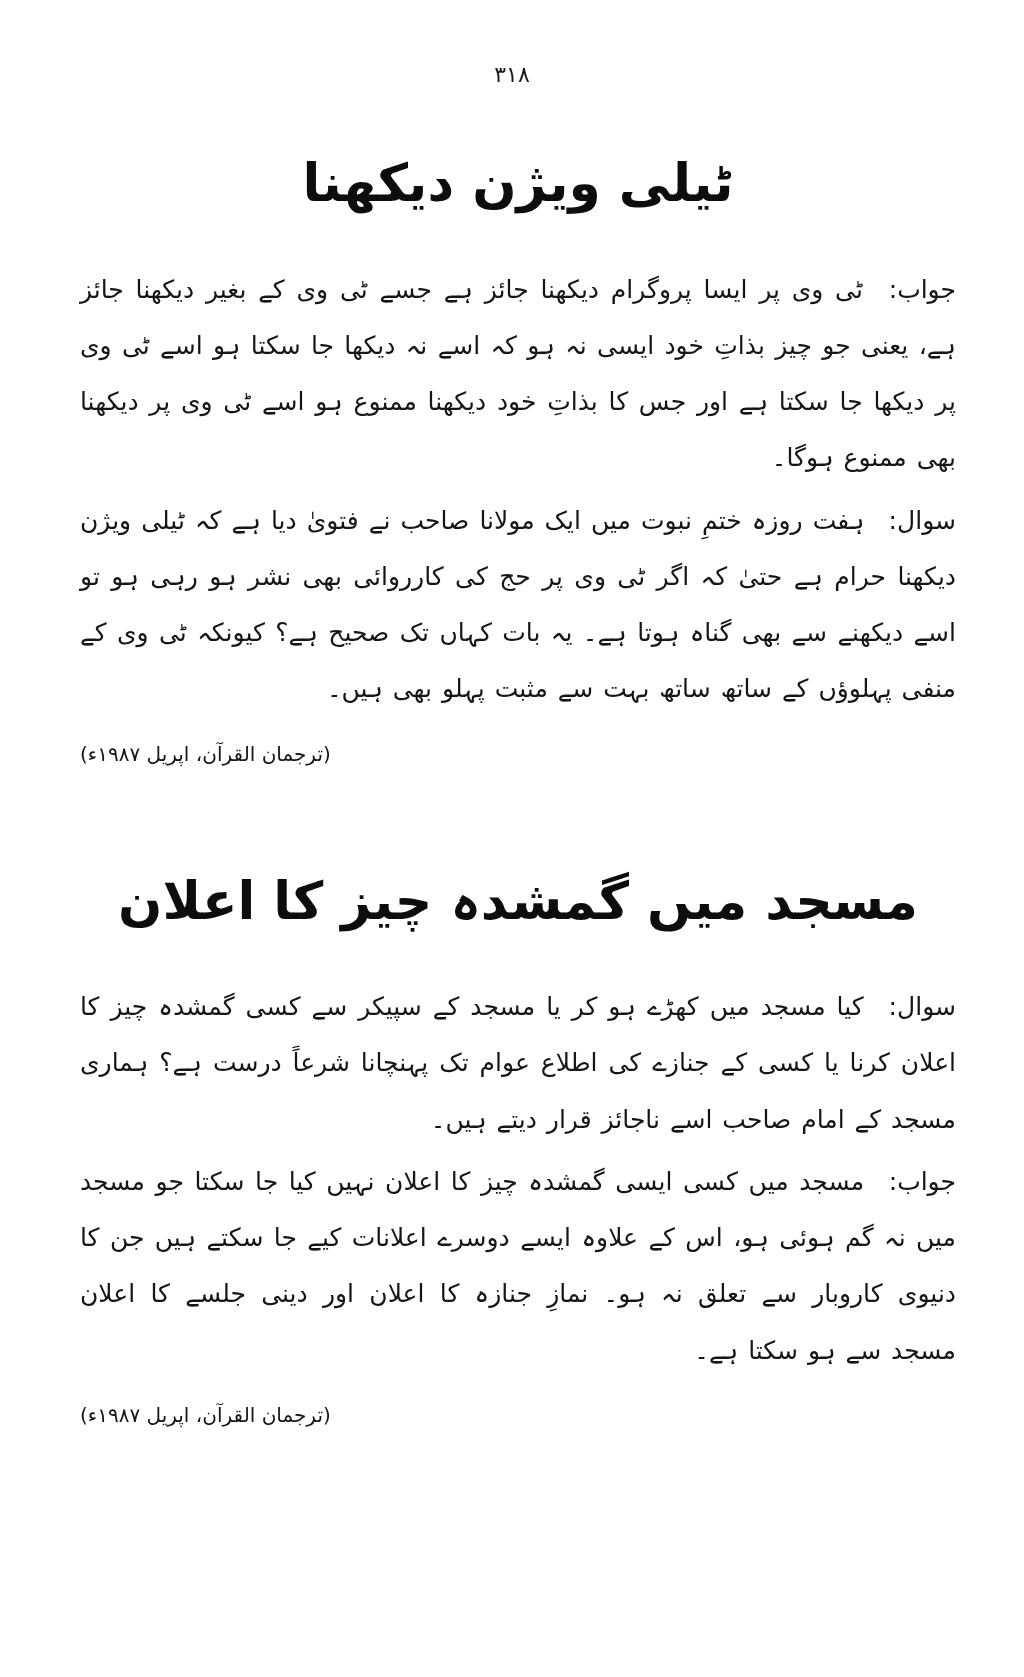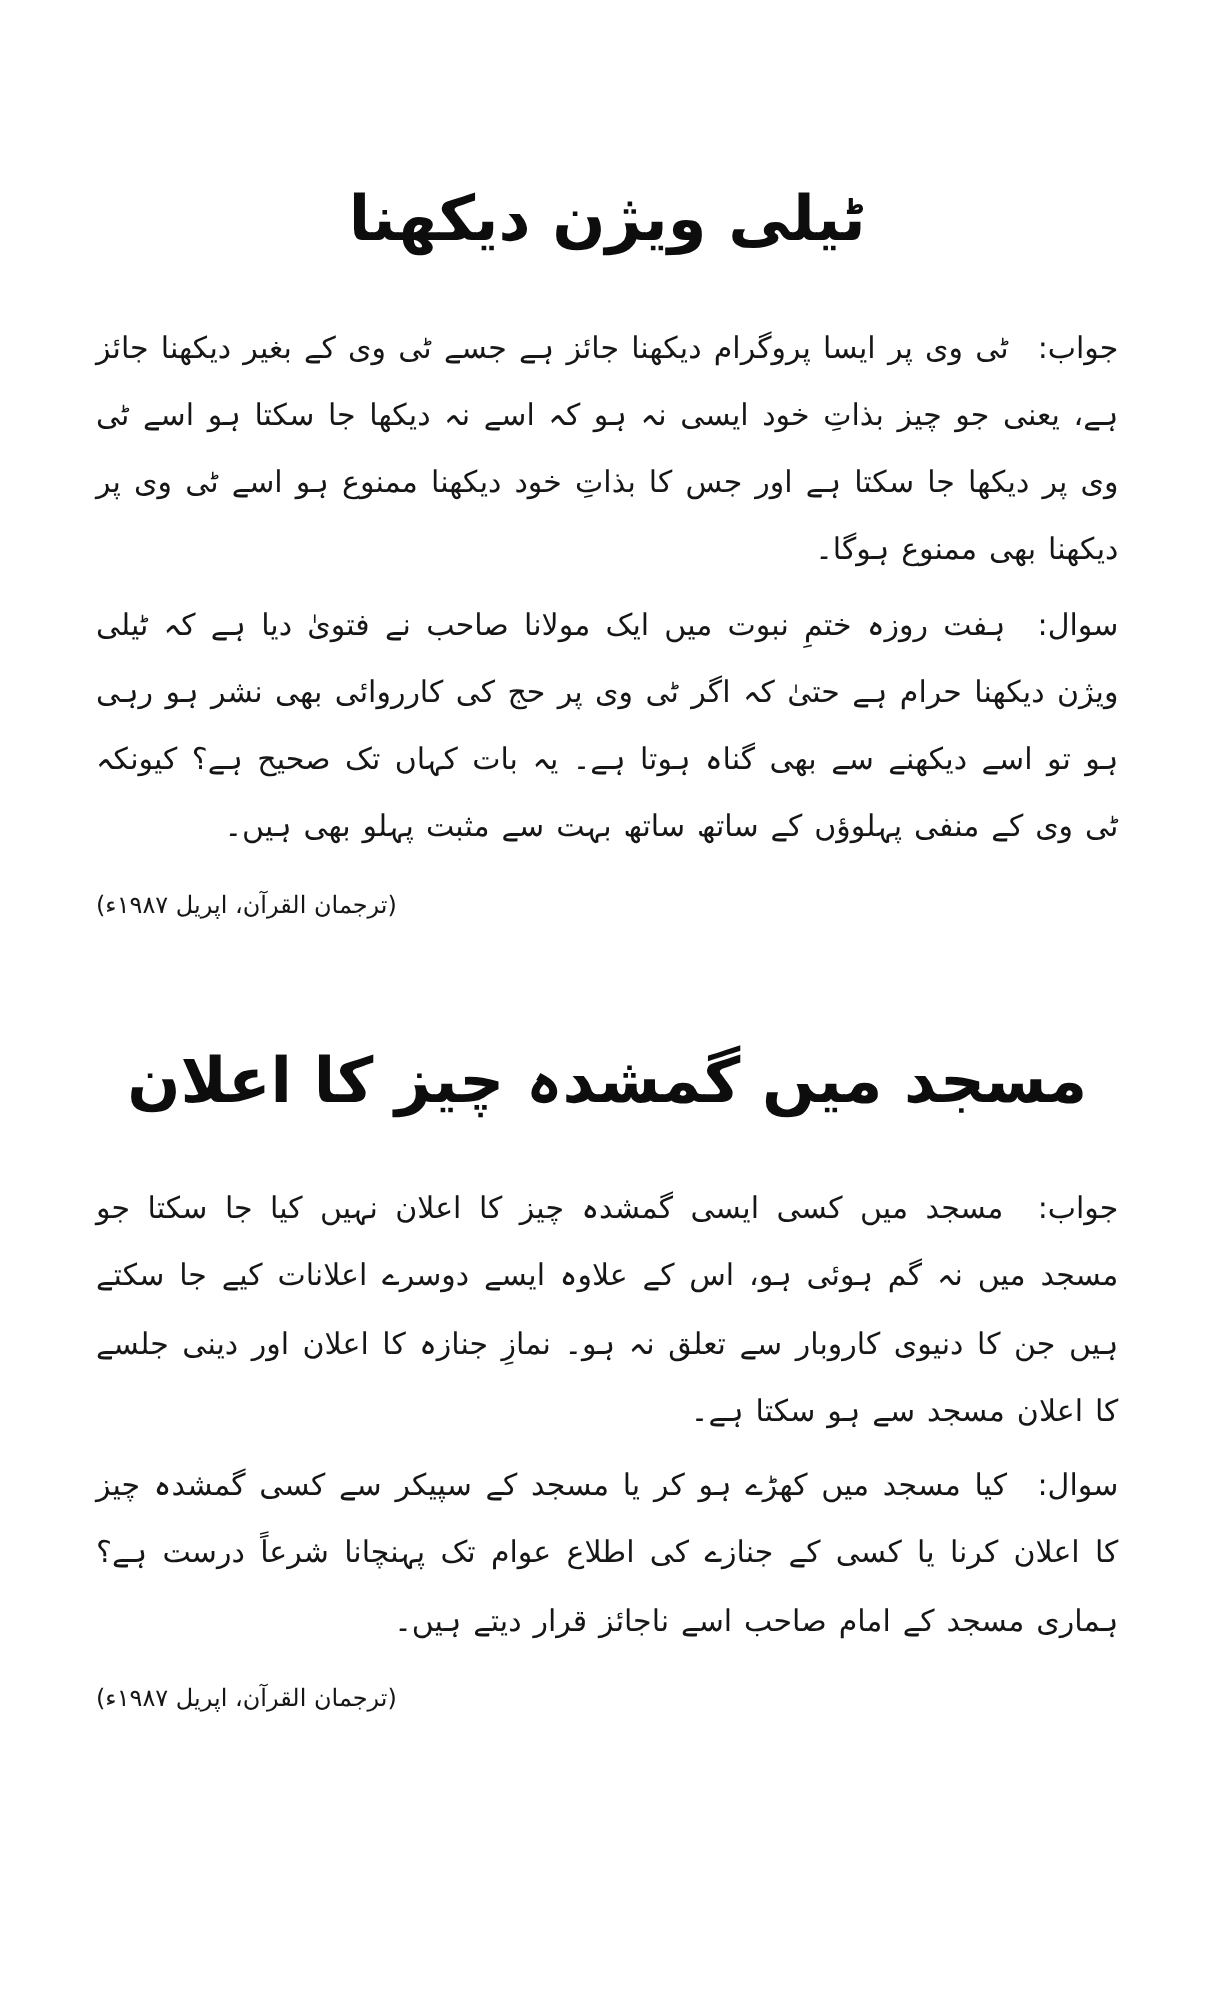--- a/index.html
+++ b/index.html
@@ -25,21 +25,21 @@
     left: 0;
     right: 0;
     text-align: center;
     font-size: 22px;
     letter-spacing: 2px;
     color: #1a1a1a;
   }
   .content {
     position: absolute;
     top: 150px;
-    right: 92px;
+    right: 68px;
     left: 80px;
   }
   .section {
     margin-bottom: 70px;
   }
   .section-title {
     text-align: center;
     font-size: 52px;
     font-weight: bold;
     line-height: 1.3;
@@ -69,20 +69,21 @@
   }
   .section + .section {
     margin-top: 96px;
   }
 </style>
 </head>
 <body>
 
 <div class="page">
 
+  <div class="page-number">٣١٨</div>
 
   <div class="content">
 
     <div class="section">
       <h1 class="section-title">ٹیلی ویژن دیکھنا</h1>
 
       <p class="para">
         <span class="qa-label">جواب:</span>
         <span>ٹی وی پر ایسا پروگرام دیکھنا جائز ہے جسے ٹی وی کے بغیر دیکھنا جائز ہے، یعنی جو چیز بذاتِ خود ایسی نہ ہو کہ اسے نہ دیکھا جا سکتا ہو اسے ٹی وی پر دیکھا جا سکتا ہے اور جس کا بذاتِ خود دیکھنا ممنوع ہو اسے ٹی وی پر دیکھنا بھی ممنوع ہوگا۔</span>
       </p>
@@ -92,26 +93,26 @@
         <span>ہفت روزہ ختمِ نبوت میں ایک مولانا صاحب نے فتویٰ دیا ہے کہ ٹیلی ویژن دیکھنا حرام ہے حتیٰ کہ اگر ٹی وی پر حج کی کارروائی بھی نشر ہو رہی ہو تو اسے دیکھنے سے بھی گناہ ہوتا ہے۔ یہ بات کہاں تک صحیح ہے؟ کیونکہ ٹی وی کے منفی پہلوؤں کے ساتھ ساتھ بہت سے مثبت پہلو بھی ہیں۔</span>
       </p>
 
       <p class="citation">(ترجمان القرآن، اپریل ۱۹۸۷ء)</p>
     </div>
 
     <div class="section">
       <h1 class="section-title">مسجد میں گمشدہ چیز کا اعلان</h1>
 
       <p class="para">
-        <span class="qa-label">جواب:</span>
-        <span>مسجد میں کسی ایسی گمشدہ چیز کا اعلان نہیں کیا جا سکتا جو مسجد میں نہ گم ہوئی ہو، اس کے علاوہ ایسے دوسرے اعلانات کیے جا سکتے ہیں جن کا دنیوی کاروبار سے تعلق نہ ہو۔ نمازِ جنازہ کا اعلان اور دینی جلسے کا اعلان مسجد سے ہو سکتا ہے۔</span>
+        <span class="qa-label">سوال:</span>
+        <span>کیا مسجد میں کھڑے ہو کر یا مسجد کے سپیکر سے کسی گمشدہ چیز کا اعلان کرنا یا کسی کے جنازے کی اطلاع عوام تک پہنچانا شرعاً درست ہے؟ ہماری مسجد کے امام صاحب اسے ناجائز قرار دیتے ہیں۔</span>
       </p>
 
       <p class="para">
-        <span class="qa-label">سوال:</span>
-        <span>کیا مسجد میں کھڑے ہو کر یا مسجد کے سپیکر سے کسی گمشدہ چیز کا اعلان کرنا یا کسی کے جنازے کی اطلاع عوام تک پہنچانا شرعاً درست ہے؟ ہماری مسجد کے امام صاحب اسے ناجائز قرار دیتے ہیں۔</span>
+        <span class="qa-label">جواب:</span>
+        <span>مسجد میں کسی ایسی گمشدہ چیز کا اعلان نہیں کیا جا سکتا جو مسجد میں نہ گم ہوئی ہو، اس کے علاوہ ایسے دوسرے اعلانات کیے جا سکتے ہیں جن کا دنیوی کاروبار سے تعلق نہ ہو۔ نمازِ جنازہ کا اعلان اور دینی جلسے کا اعلان مسجد سے ہو سکتا ہے۔</span>
       </p>
 
       <p class="citation">(ترجمان القرآن، اپریل ۱۹۸۷ء)</p>
     </div>
 
   </div>
 </div>
 
 </body></html>

